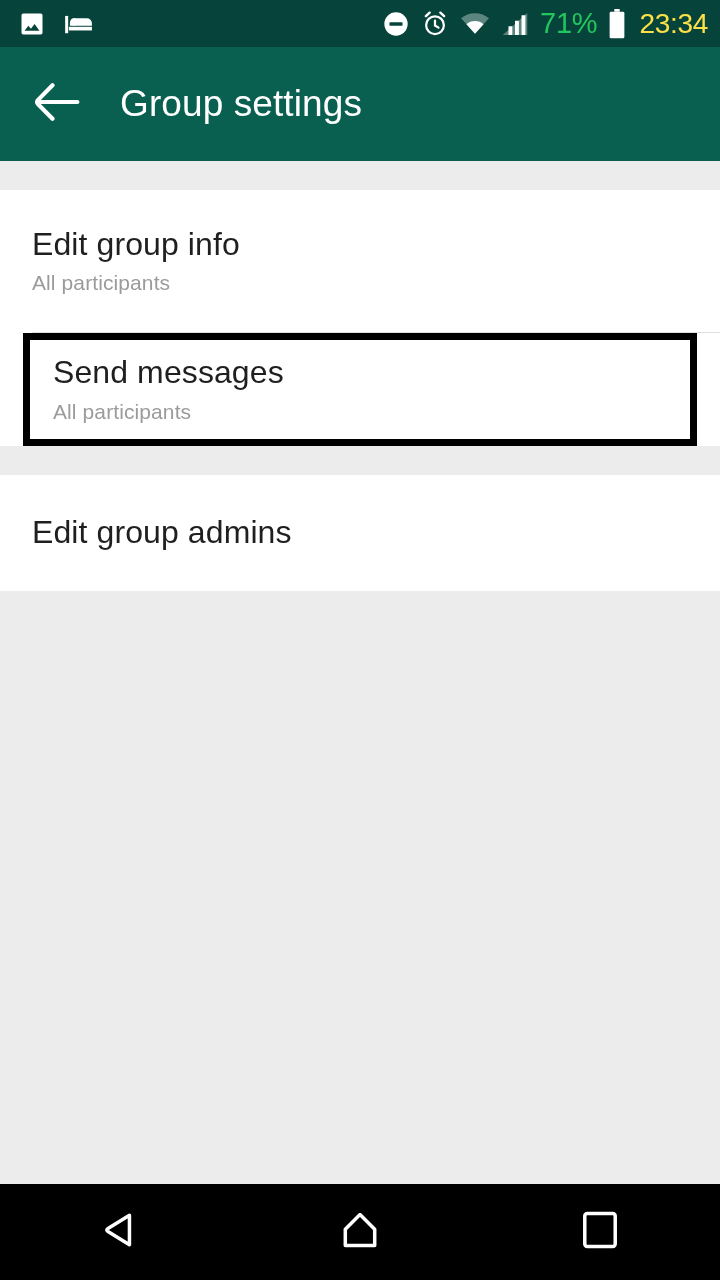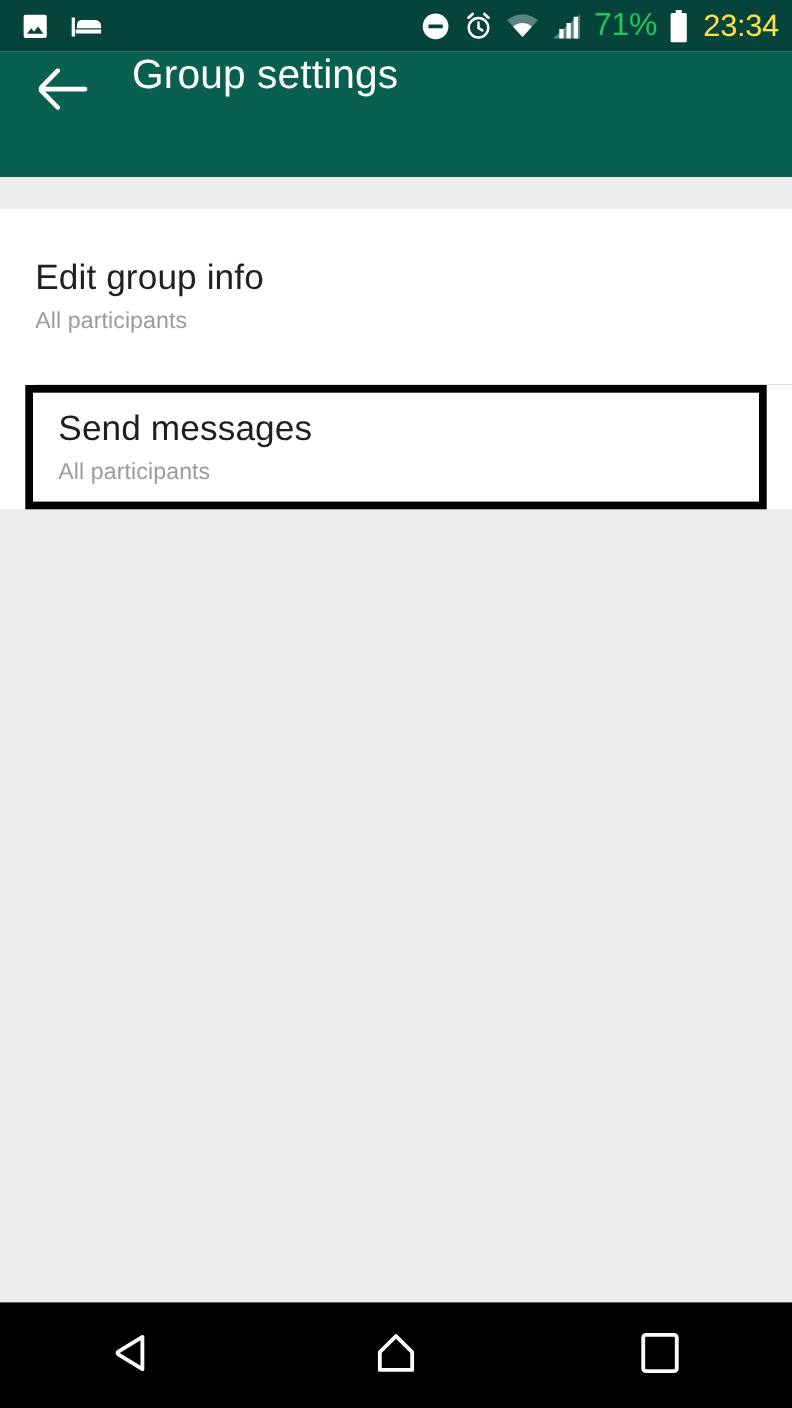--- a/index.html
+++ b/index.html
@@ -67,20 +67,21 @@
   }
 
   
   .app-bar {
     position: absolute;
     top: 47px; left: 0;
     width: 720px;
     height: 114px;
     background: #0a6050;
     display: flex;
+    align-items: center;
   }
   .back-btn {
     width: 72px;
     height: 72px;
     margin-left: 22px;
     display: flex;
     align-items: center;
     justify-content: center;
     cursor: pointer;
   }
@@ -112,21 +113,21 @@
   .list-item {
     position: relative;
     box-sizing: border-box;
     padding: 0 32px;
     display: flex;
     flex-direction: column;
     justify-content: center;
     background: #ffffff;
     cursor: pointer;
   }
-  .list-item.two-line { height: 159px; }
+  .list-item.two-line { height: 142px; }
   .list-item.one-line { height: 116px; }
 
   .li-title {
     font-size: 32px;
     color: #1f1f1f;
     line-height: 1.18;
     letter-spacing: 0.1px;
     font-family: "Liberation Sans", sans-serif;
   }
   .li-sub {
@@ -264,20 +265,25 @@
         <div class="list-item two-line">
           <div class="li-title">Send messages</div>
           <div class="li-sub">All participants</div>
         </div>
       </div>
 
     </div>
 
     <div class="gap"></div>
 
+    <div class="card">
+      <div class="list-item one-line">
+        <div class="li-title">Edit group admins</div>
+      </div>
+    </div>
 
   </div>
 
   <div class="nav-bar">
     <div class="nav-btn">
       <span>
         <svg width="42" height="42" viewBox="0 0 24 24">
           <path d="M17.4 3.6 4.9 11.3a0.8 0.8 0 0 0 0 1.4l12.5 7.7V3.6z" fill="none" stroke="#ffffff" stroke-width="2" stroke-linejoin="round"></path>
         </svg>
       </span>

